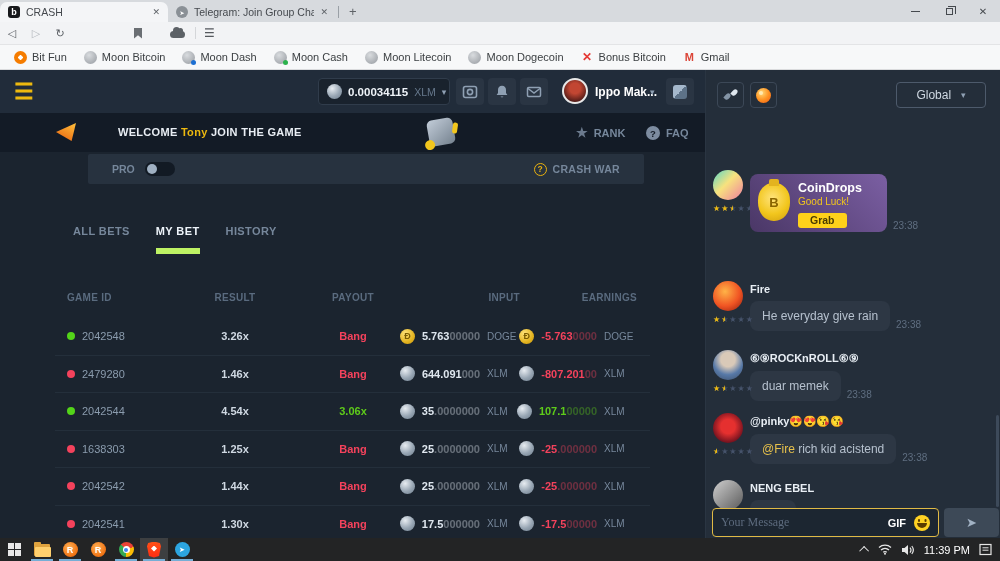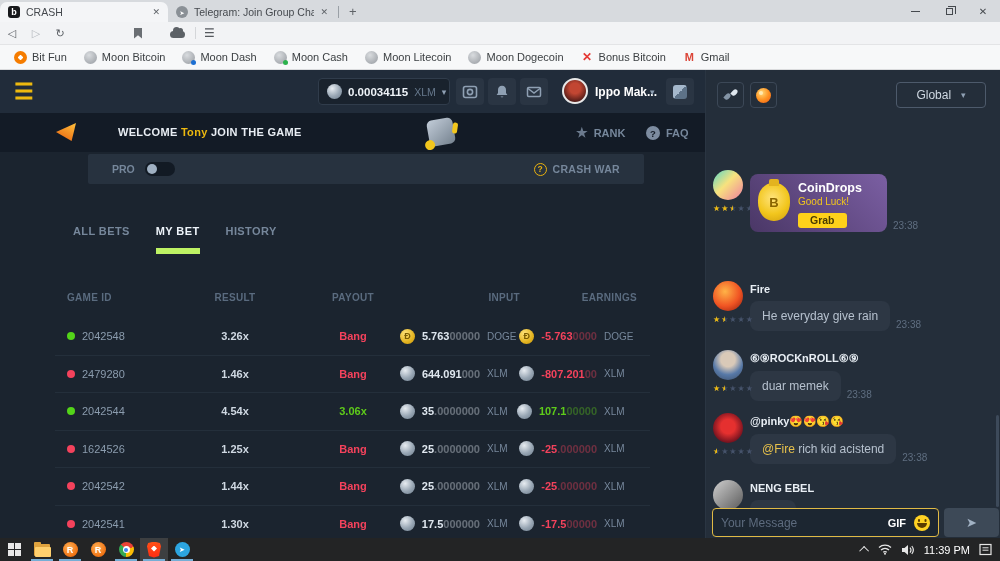--- a/index.html
+++ b/index.html
@@ -152,21 +152,21 @@
   .mtime { font-size:10px; color:#5f6e80; padding-bottom:1px; }
 
   .drop-card { width:137px; height:58px; border-radius:8px; background:linear-gradient(225deg,#7b5fa3,#4a3766); position:relative; padding:7px 8px 7px 48px; }
   .bag { position:absolute; left:8px; top:9px; width:32px; height:38px; background:radial-gradient(circle at 45% 40%, #ffe37a, #f2c61d 55%, #cf9d0e); border-radius:46% 46% 48% 48%; display:flex; align-items:center; justify-content:center; font-weight:bold; color:#8a6500; font-size:13px; }
   .bag::before { content:""; position:absolute; top:-4px; left:11px; width:10px; height:7px; background:#e3b31f; border-radius:2px 2px 0 0; }
   .drop-title { font-size:12.5px; font-weight:bold; color:#fff; }
   .drop-sub { font-size:10px; color:#f2c61d; margin:1px 0 3px; }
   .grab { background:#ffd11a; border:none; border-radius:3px; font-family:inherit; font-size:10.5px; font-weight:bold; color:#4a3b00; padding:1px 12px 2px; }
 
   .cinput { position:absolute; left:6px; top:438px; width:227px; height:29px; background:#1c2631; border:1px solid #e0ba45; border-radius:4px; display:flex; align-items:center; padding:0 8px; gap:8px; }
-  .cinput input { flex:1; background:transparent; border:none; outline:none; font-family:Liberation Sans, sans-serif; font-size:12px; color:#cfd8e2; min-width:0; }
+  .cinput input { flex:1; background:transparent; border:none; outline:none; font-family:Liberation Serif, serif; font-size:12px; color:#cfd8e2; min-width:0; }
   .cinput input::placeholder { color:#5d6b7e; }
   .gif-lbl { font-size:11px; font-weight:bold; color:#fff; }
   .emoji { width:16px; height:16px; border-radius:50%; background:#ffd223; position:relative; flex:0 0 16px; }
   .emoji::before { content:""; position:absolute; left:3.5px; top:4.5px; width:2.5px; height:2.5px; border-radius:50%; background:#5b3c00; box-shadow:6.5px 0 0 #5b3c00; }
   .emoji::after { content:""; position:absolute; left:3px; top:8.5px; width:10px; height:4.5px; border-radius:0 0 8px 8px; background:#5b3c00; }
   .send-btn { position:absolute; left:238px; top:438px; width:55px; height:29px; background:#3d4957; border-radius:4px; display:flex; align-items:center; justify-content:center; color:#a2b2c4; font-size:13px; }
   .chat-scroll { position:absolute; right:1px; top:345px; width:3px; height:92px; background:#3d4a5a; border-radius:2px; }
 
   
   .taskbar { position:absolute; left:0; top:538px; width:1000px; height:23px; background:#232425; display:flex; align-items:center; }
@@ -398,21 +398,21 @@
           <div class="c-amt c-earn">
               <span class="coin xlm"></span>
               <span class="num pos"><b>107.1</b><i>00000</i></span>
               <span class="cur">XLM</span>
             </div>
         </div>
 
         <div class="trow">
           <div class="c-id">
               <span class="dot red"></span>
-              <span class="gid">1624526</span>
+              <span class="gid">1638303</span>
             </div>
           <div class="c-result">1.25x</div>
           <div class="c-payout bang">Bang</div>
           <div class="c-amt c-input">
               <span class="coin xlm"></span>
               <span class="num w"><b>25</b><i>.0000000</i></span>
               <span class="cur">XLM</span>
             </div>
           <div class="c-amt c-earn">
               <span class="coin xlm"></span>

